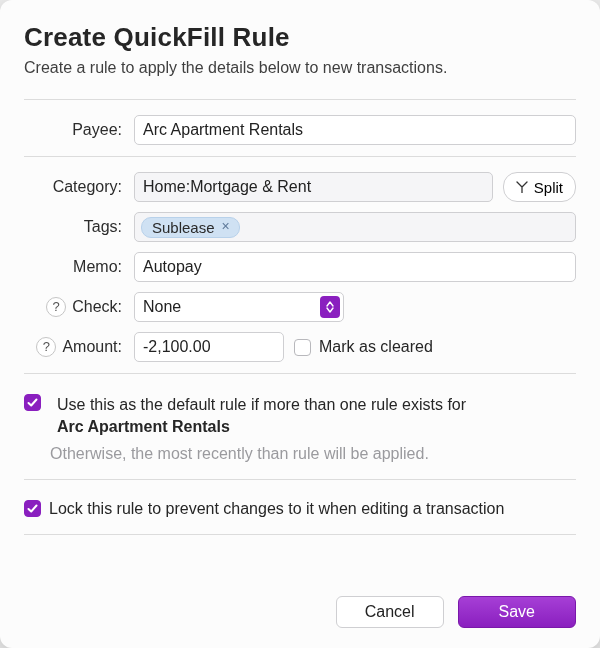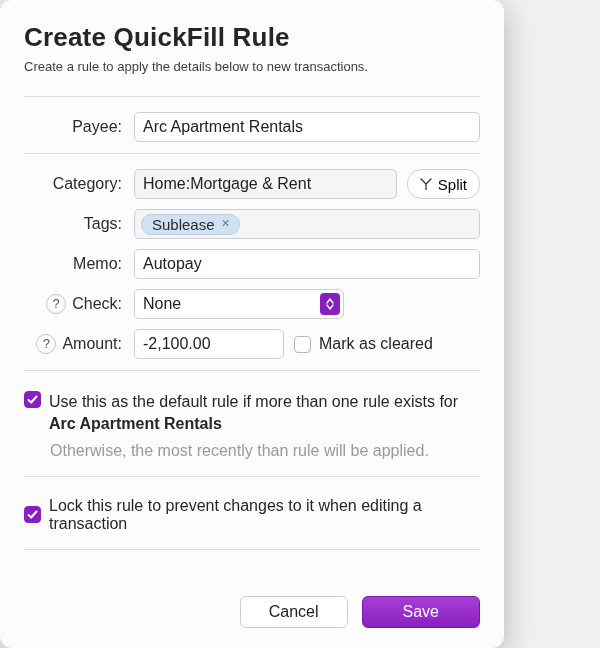--- a/index.html
+++ b/index.html
@@ -5,36 +5,36 @@
   * { box-sizing: border-box; }
   html, body {
     margin: 0; padding: 0;
     width: 600px; height: 648px;
     font-family: -apple-system, "Helvetica Neue", Arial, sans-serif;
     font-size: 15px;
     color: #262626;
     background: #f0f0f0;
   }
   .window {
-    width: 504px; height: 648px;
+    width: 600px; height: 648px;
     background: #fcfcfc;
     border-radius: 12px;
     box-shadow: 0 8px 30px rgba(0,0,0,0.25);
     padding: 22px 24px 20px 24px;
     display: flex;
     flex-direction: column;
   }
   .title {
     font-size: 26px;
     font-weight: 600;
     margin: 0 0 6px 0;
     letter-spacing: 0.2px;
   }
   .subtitle {
-    font-size: 13px;
+    font-size: 16px;
     color: #3f3f3f;
     margin-bottom: 16px;
   }
   hr.sep {
     border: none;
     border-top: 1px solid #dcdcdc;
     margin: 6px 0 10px 0;
   }
   .row {
     display: flex;
@@ -301,21 +301,21 @@
 
   <hr class="sep">
 
   <div class="sec">
     <label class="chk checked" style="align-items:flex-start;">
       <span class="box">
         <svg viewBox="0 0 11 11">
             <path d="M1.5 6 L4.2 8.5 L9.5 2.5" stroke="#fff" stroke-width="2" fill="none" stroke-linecap="round" stroke-linejoin="round"></path>
           </svg>
       </span>
-      <span class="bodytext" style="margin-left:0;">
+      <span class="bodytext" style="margin-left:8px;">
         <span>Use this as the default rule if more than one rule exists for</span>
         <br>
         <span class="bold">Arc Apartment Rentals</span>
       </span>
     </label>
     <div class="hint">Otherwise, the most recently than rule will be applied.</div>
   </div>
 
   <hr class="sep" style="margin-top:14px;">
 

